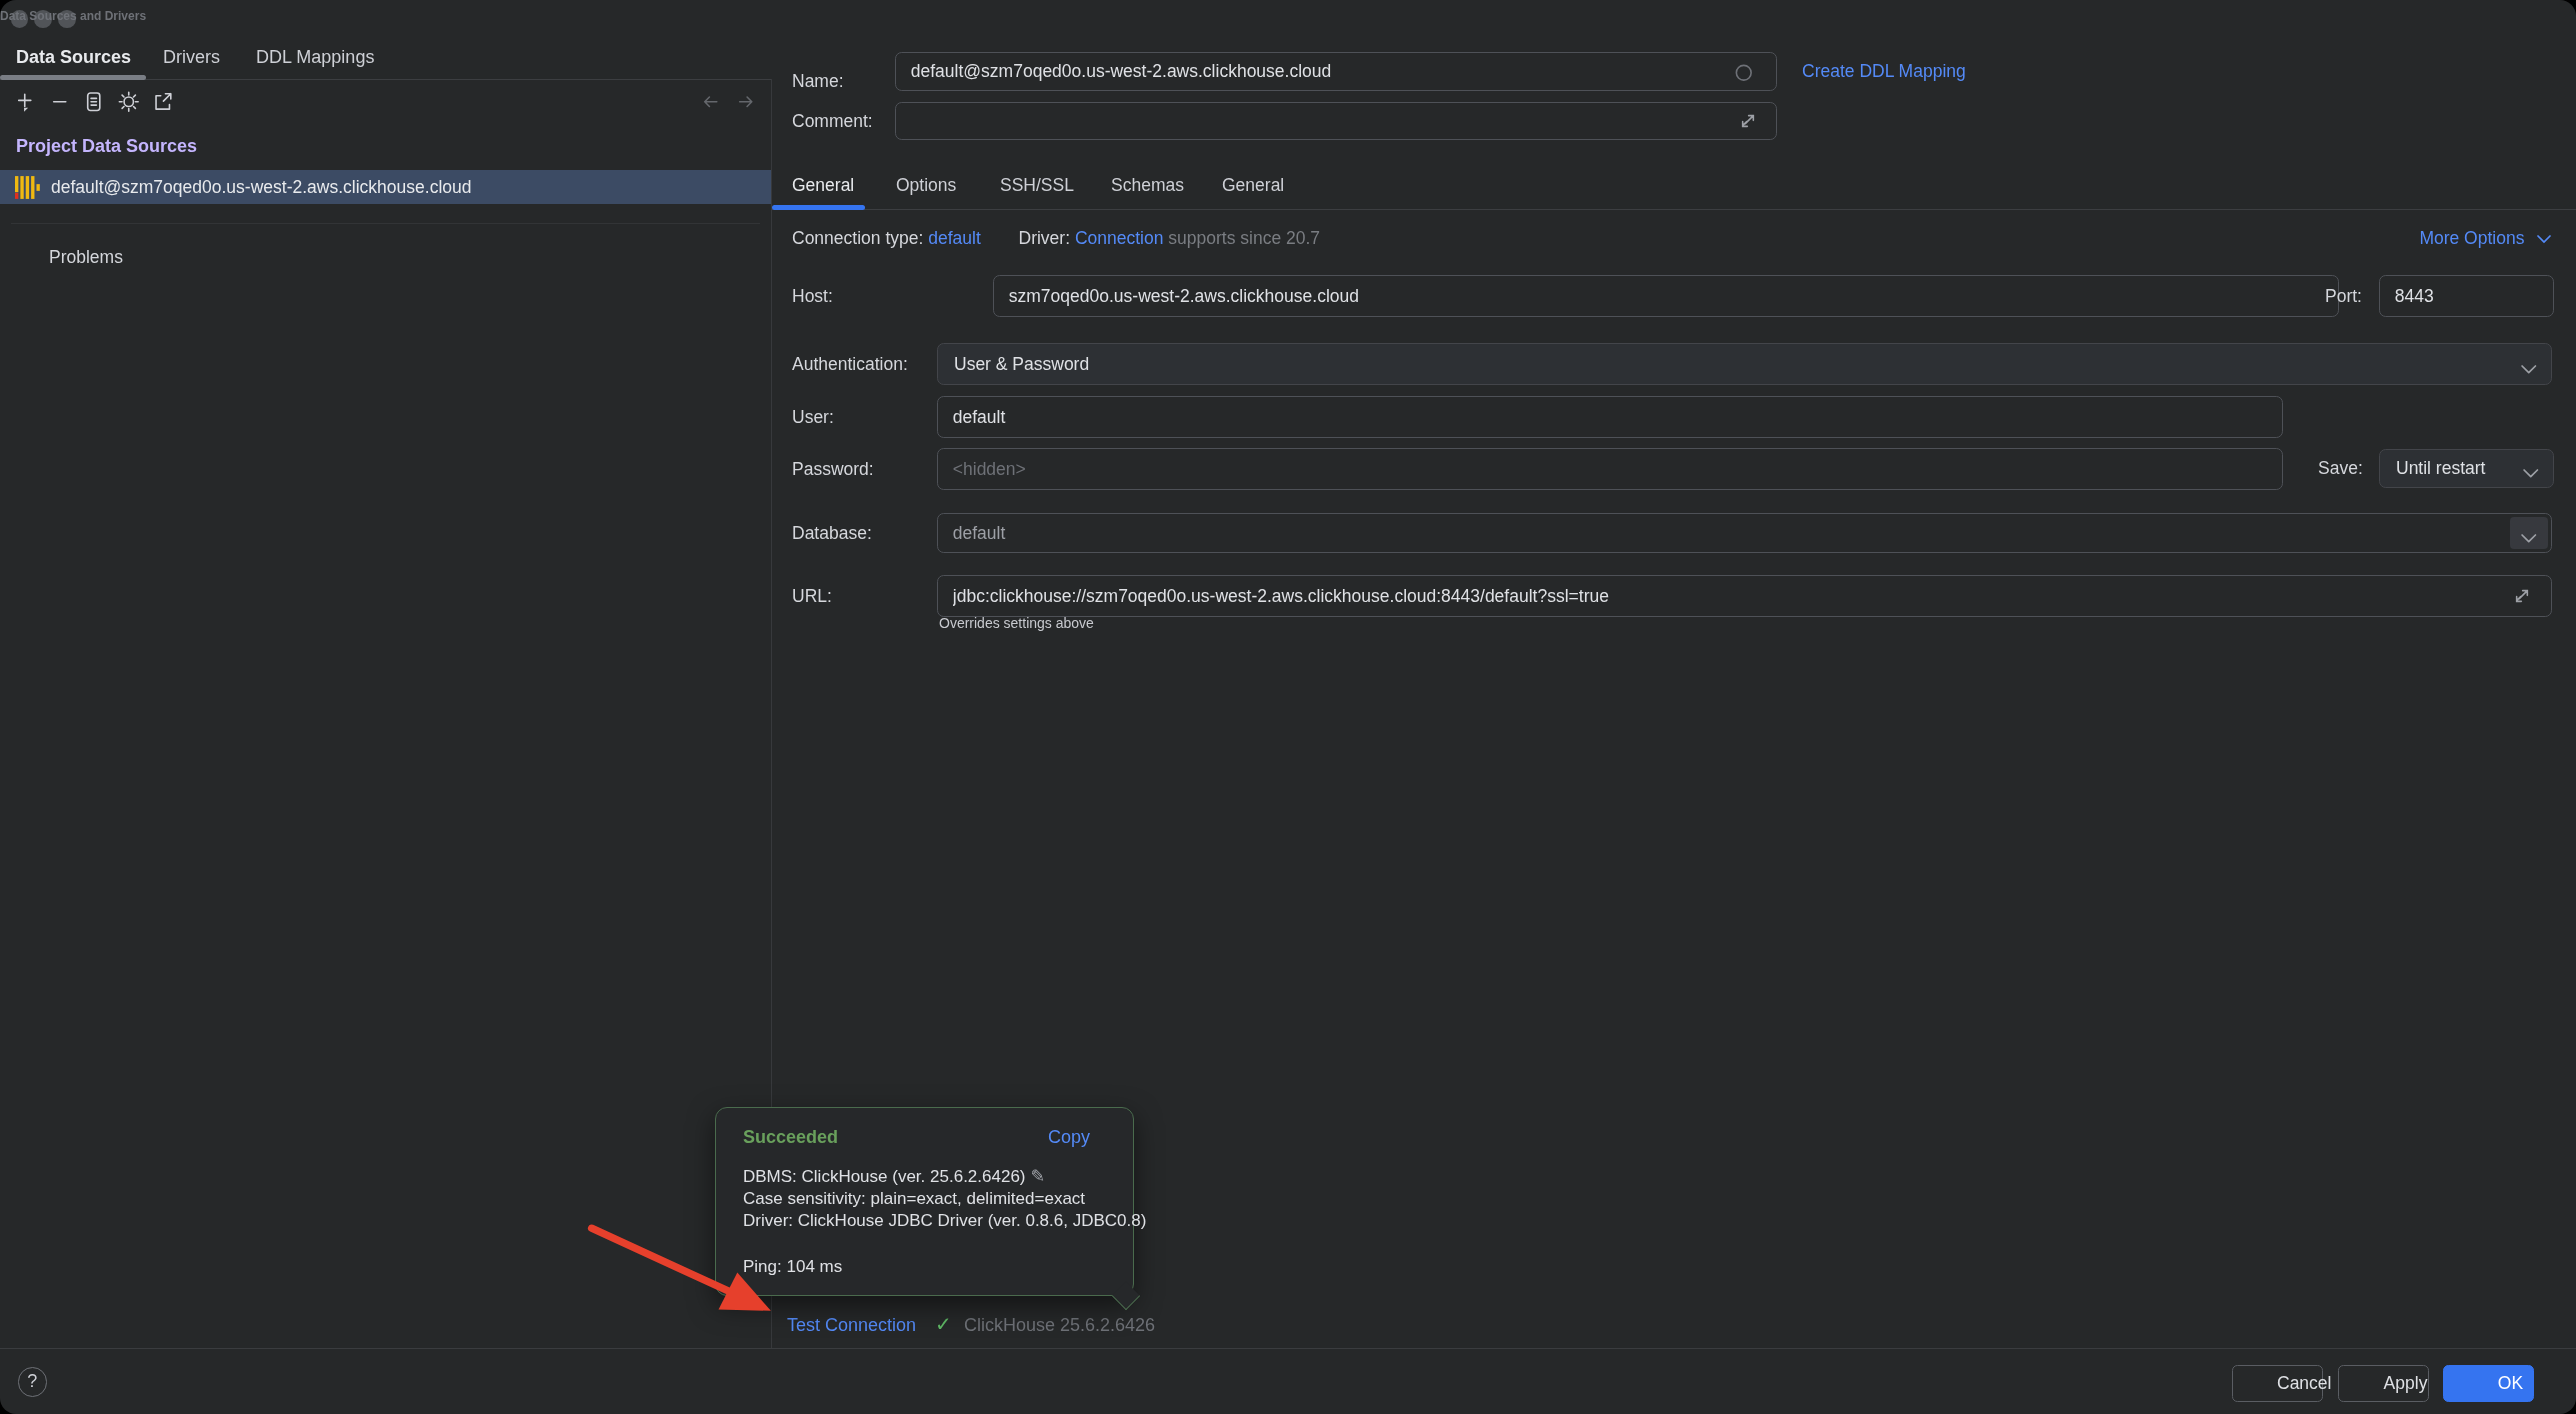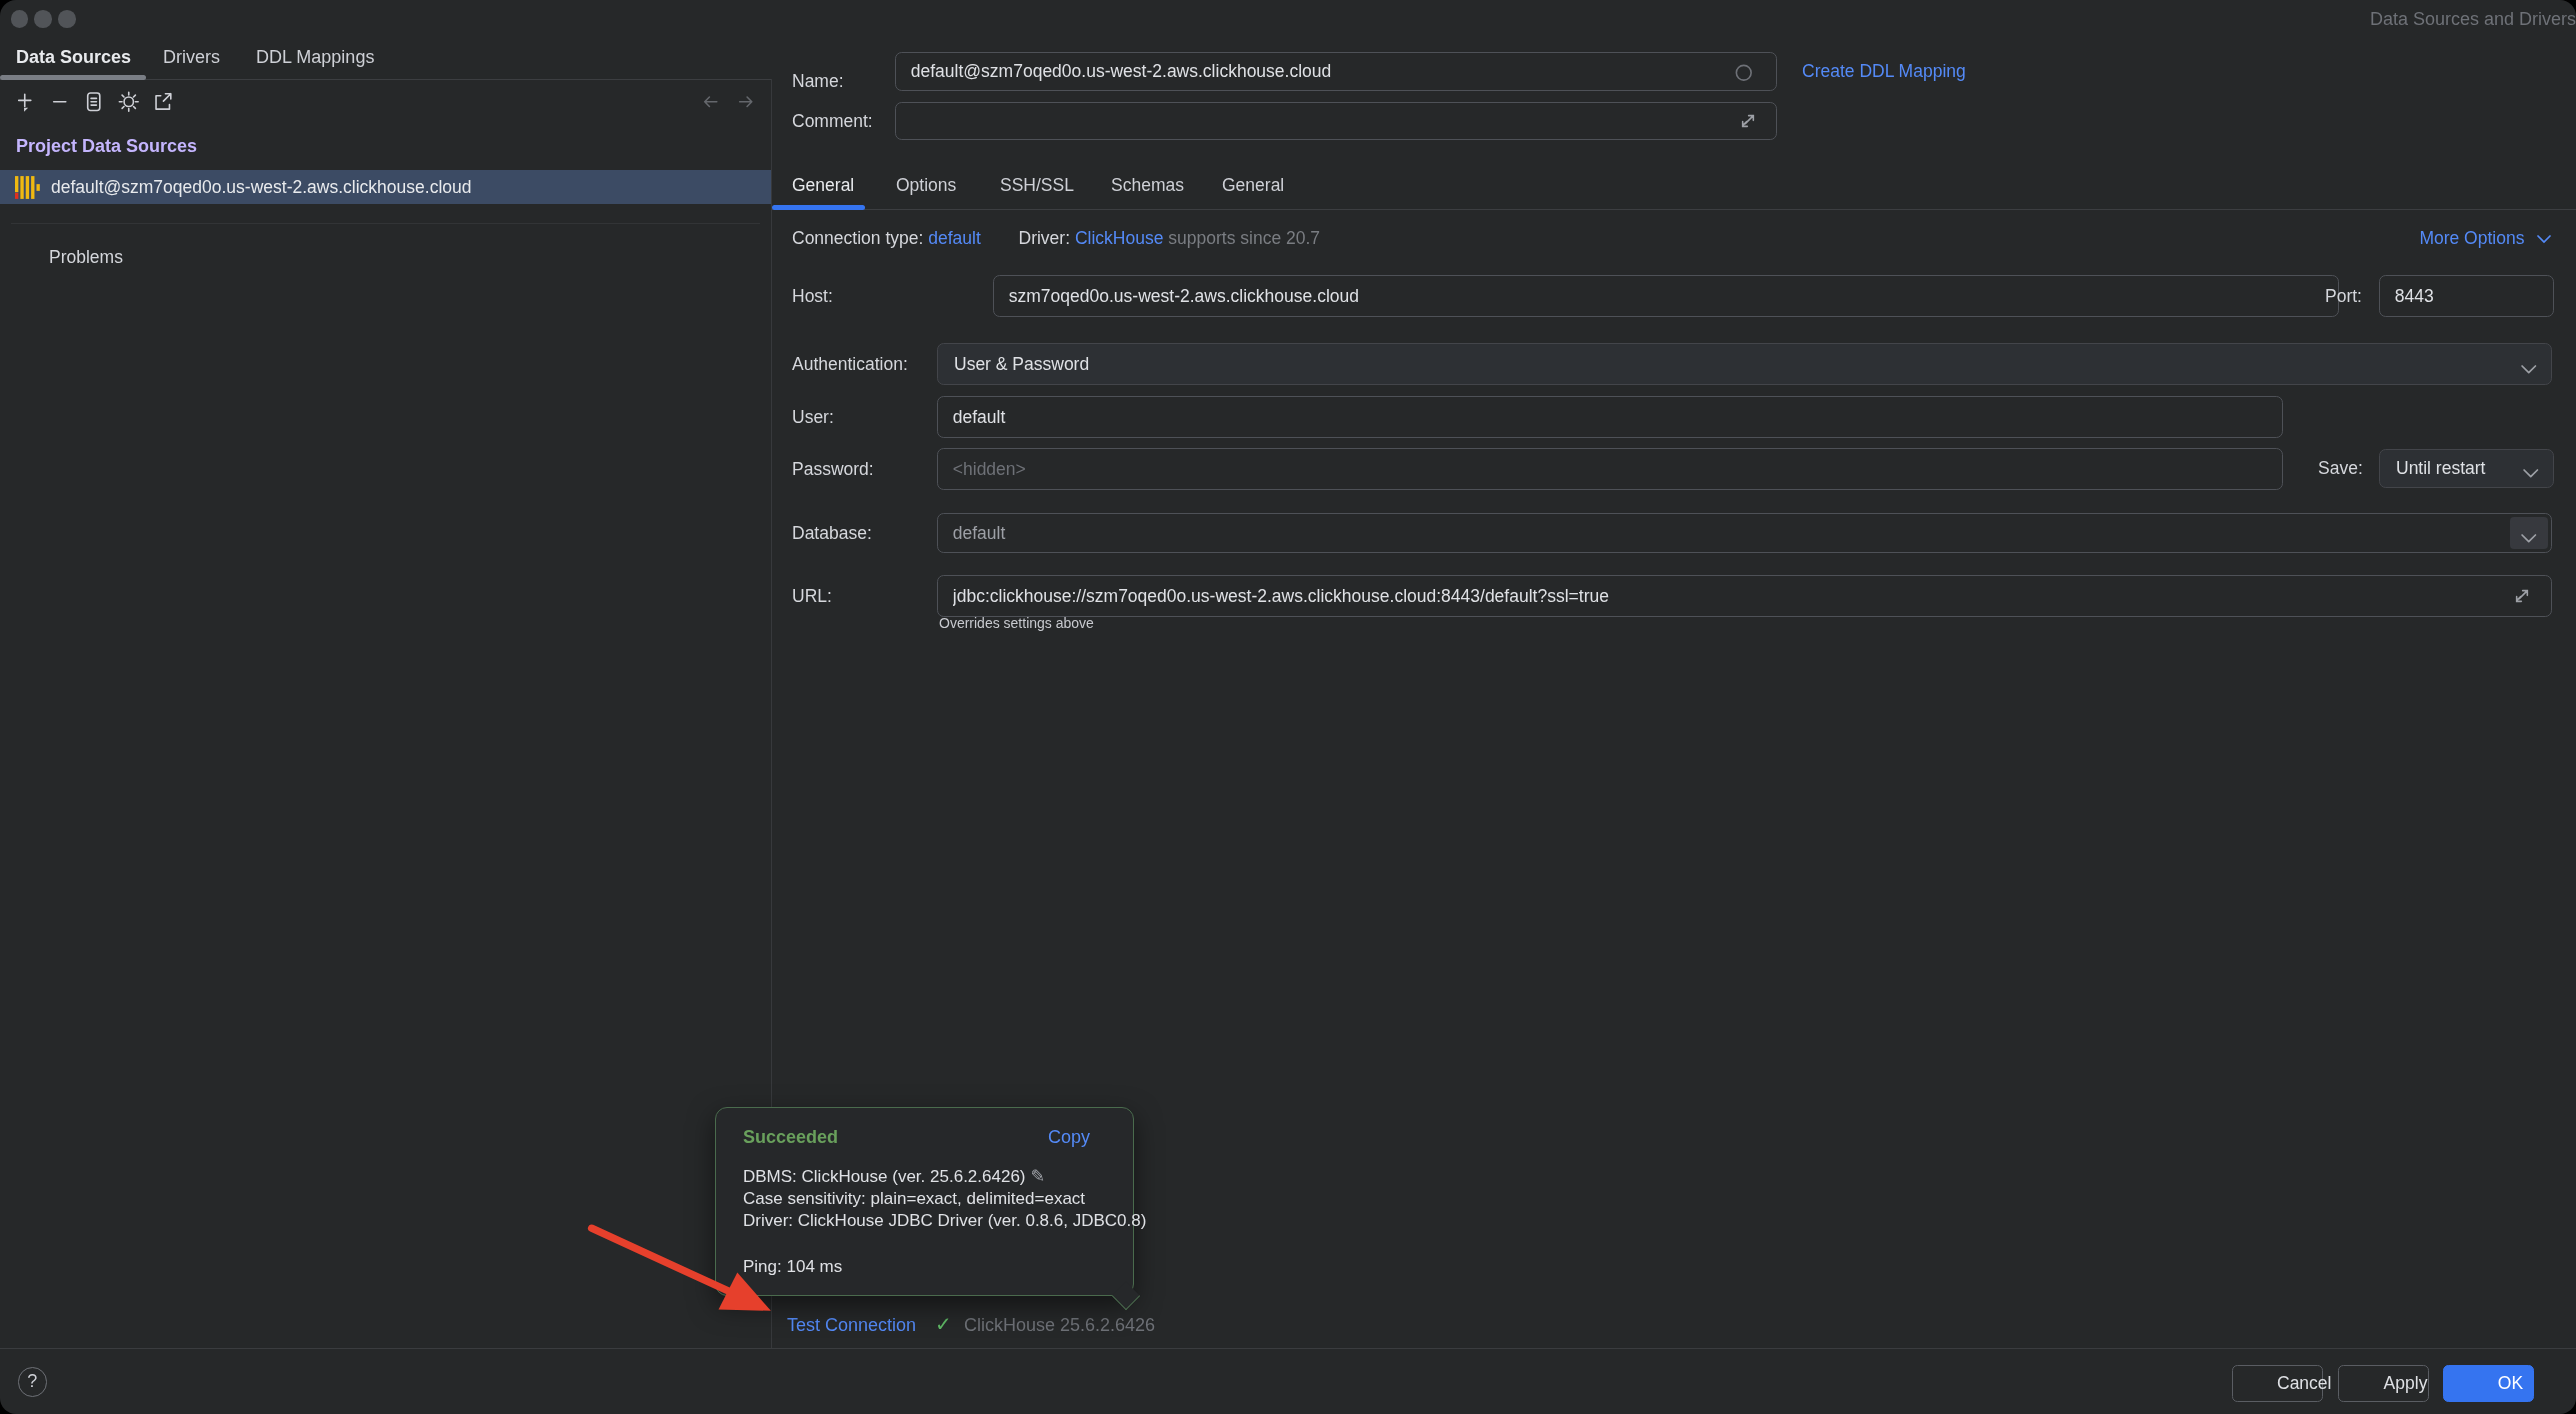--- a/index.html
+++ b/index.html
@@ -2,21 +2,21 @@
 <html style="font-size:10.7px"><head>
 <meta charset="utf-8">
 <style>
   * { margin:0; padding:0; box-sizing:border-box; }
   html,body { width:2576px; height:1414px; background:#000; font-family:"Liberation Sans", sans-serif; }
   .window { position:absolute; inset:0; background:#262829; border-radius:16px; overflow:hidden; color:#D5D7DC; }
 
   
   .titlebar { position:absolute; top:0; left:0; width:100%; height:38px; }
   .tl-dot { position:absolute; top:10px; width:17.5px; height:17.5px; border-radius:50%; background:#515458; }
-  .dialog-title { position:absolute; top:9.4px; left:0; width:100%; text-align:right; font-size:18px; font-weight:normal; color:#6E7177; }
+  .dialog-title { position:absolute; top:9.4px; left:0; width:100%; text-align:left; font-size:12px; font-weight:bold; color:#6E7177; }
 
   
   .left-tabstrip { position:absolute; top:38px; left:0; width:771px; height:42px; border-bottom:1.3px solid #3C3E41; }
   .ltab { position:absolute; top:9.4px; font-size:18px; color:#CED0D6; cursor:default; }
   .ltab.active { color:#E8EAED; font-weight:bold; }
   .ltab-underline { position:absolute; left:0; bottom:-1.3px; width:146px; height:5.4px; background:#7A7E85; border-radius:2.7px; }
 
   .toolbar { position:absolute; top:82px; left:0; width:771px; height:39px; }
   .tb-icon { position:absolute; top:6.7px; width:25.5px; height:25.5px; }
   .tb-icon svg { width:100%; height:100%; stroke:#CED0D6; fill:none; stroke-width:2.4; stroke-linecap:round; stroke-linejoin:round; }
@@ -172,21 +172,21 @@
     <span class="ftab" style="left:339px">Schemas</span>
     <span class="ftab" style="left:450px">General</span>
     <div class="ftab-underline"></div>
   </div>
 
   <div class="conn-row">
     <span>Connection type:</span>
     <span class="link">default</span>
     <span style="display:inline-block; width:28px;"></span>
     <span>Driver:</span>
-    <span class="link">ClickHouse</span>
+    <span class="link">Connection</span>
     <span class="hint">supports since 20.7</span>
   </div>
   <div class="more-options">
     <span>More Options</span>
     <svg style="display:inline-block; width:16px; height:10px; margin-left:6.7px;" viewBox="0 0 24 15">
         <path d="M3 3 L12 12 L21 3" fill="none" stroke="#548AF7" stroke-width="2.6" stroke-linecap="round"></path>
       </svg>
   </div>
 
   <span class="flabel" style="top:275px; line-height:42px">Host:</span>

